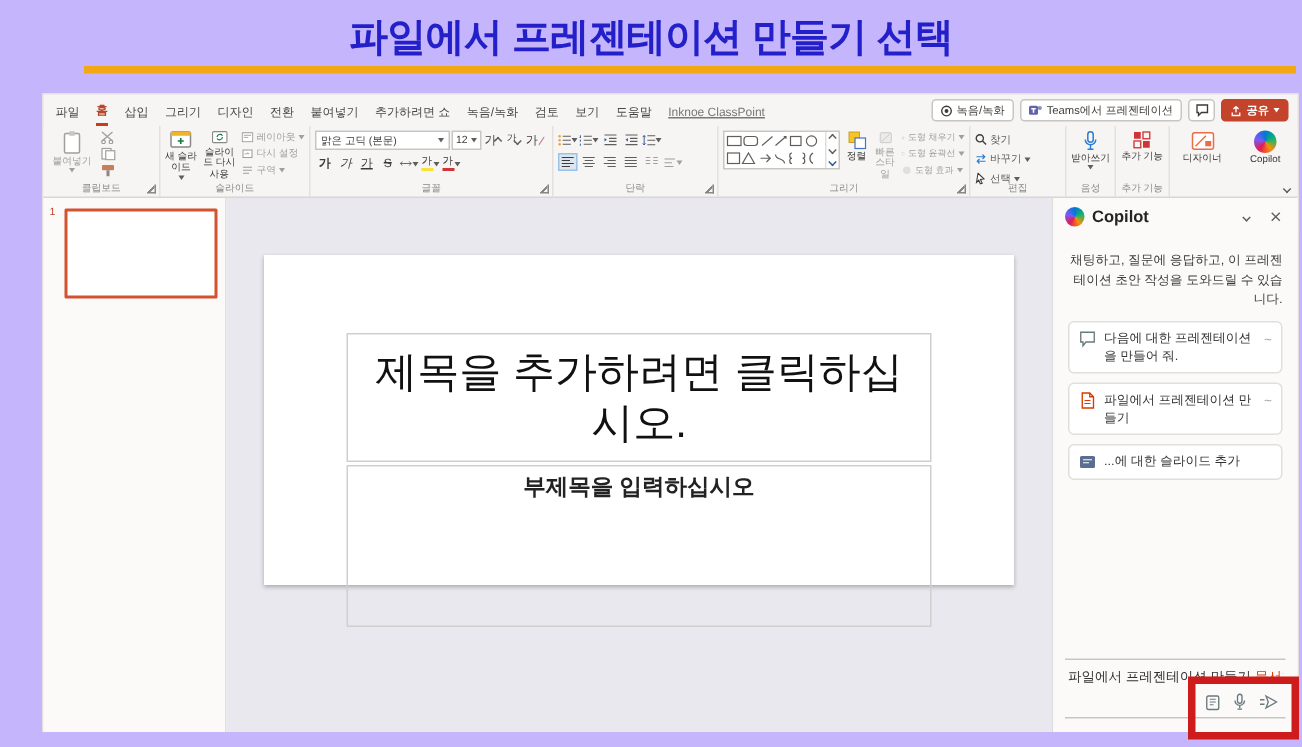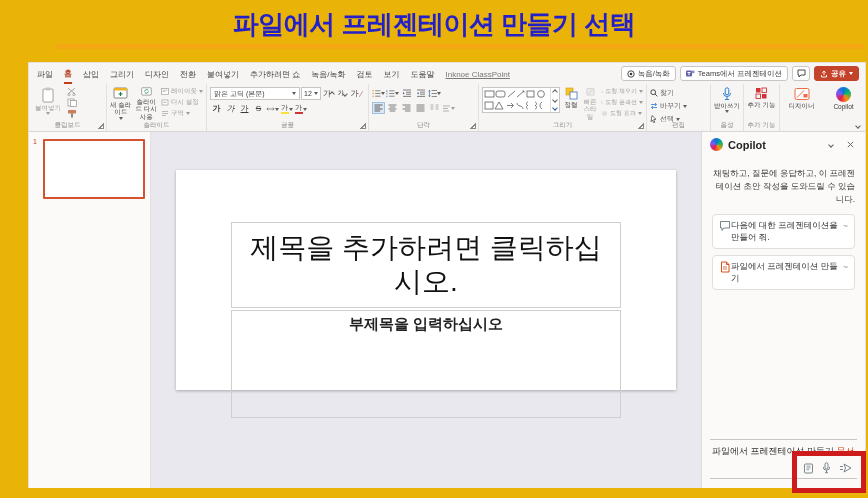--- a/index.html
+++ b/index.html
@@ -1,17 +1,17 @@
 <!DOCTYPE html>
 <html><head>
 <meta charset="utf-8">
 <style>
   * { margin:0; padding:0; box-sizing:border-box; }
   html,body { width:868px; height:498px; background:#fff; font-family:"Liberation Sans",sans-serif; overflow:hidden; }
-  .page { position:relative; width:868px; height:498px; background:#eab308; }
+  .page { position:relative; width:868px; height:498px; background:#c4b5fd; }
 
   
   .headline { position:absolute; top:7px; left:0; width:100%; text-align:center;
     font-size:26px; font-weight:bold; color:#2420C9; letter-spacing:-0.5px; }
   .headline-rule { position:absolute; left:56px; top:44px; width:808px; height:5px; background:#F3A712; }
 
   
   .app { position:absolute; left:28px; top:62px; width:838px; height:426px;
     background:#F6F5F4; border:1px solid #E3E1DF; font-size:8px; color:#444; }
 
@@ -79,21 +79,21 @@
 
   
   .copilot { width:164px; background:#FBFAF9; border-left:1px solid #DEDCDA; display:flex; flex-direction:column; }
   .cp-head { height:25px; display:flex; align-items:center; gap:5px; padding:0 8px; background:#FBFAF9; }
   .cp-logo { width:13px; height:13px; border-radius:50%;
     background:conic-gradient(#0078D4,#12B76A,#F79009,#E31B54,#7A5AF8,#0078D4); }
   .cp-title { font-size:11px; font-weight:bold; color:#252423; flex:1; }
   .cp-hicon { display:flex; align-items:center; justify-content:center; width:14px; height:14px; }
   .cp-body { flex:1; padding:10px 10px 0; font-size:8.5px; color:#3B3A39; line-height:1.5; }
   .cp-body p { margin-bottom:9px;text-align:right; }
-  .card { display:flex; align-items:flex-start; border:1px solid #E1DFDD; border-radius:4px;
+  .card { display:flex; align-items:flex-start; gap:5px; border:1px solid #E1DFDD; border-radius:4px;
     background:#fff; padding:5px 6px; margin-bottom:6px; font-size:8.5px; line-height:1.35; color:#323130; }
   .card .ctext { flex:1; }
   .card .more { color:#A19F9D; font-size:9px; }
   .cp-input { margin:0 8px 9px; border-top:1px solid #C8C6C4; border-bottom:1px solid #C8C6C4; padding:5px 2px 4px; }
   .cp-input-text { font-size:9px; color:#323130; white-space:nowrap; overflow:hidden; }
   .cp-file { color:#D83B01; }
   .cp-input-icons { display:flex; justify-content:flex-end; align-items:center; gap:8px; margin-top:4px; padding-right:2px; }
 
   
   .annotation { position:absolute; left:792px; top:451px; width:74px; height:42px;
@@ -552,20 +552,27 @@
           <div class="card">
             <svg width="12" height="12" viewBox="0 0 12 12">
                 <path d="M2.5 1h5l2.5 2.5V11h-7.5z" fill="none" stroke="#D83B01" stroke-width="0.9"></path>
                 <path d="M7.5 1v2.5H10" fill="none" stroke="#D83B01" stroke-width="0.9"></path>
                 <path d="M4 6h4M4 8h4" stroke="#D83B01" stroke-width="0.7"></path>
               </svg>
             <span class="ctext">파일에서 프레젠테이션 만들기</span>
             <span class="more">~</span>
           </div>
 
+          <div class="card">
+            <svg width="12" height="12" viewBox="0 0 12 12">
+                <rect x="1" y="2" width="10" height="8" rx="1" fill="#5B6E8F"></rect>
+                <path d="M3 4.5h6M3 6.5h4" stroke="#fff" stroke-width="0.8"></path>
+              </svg>
+            <span class="ctext">...에 대한 슬라이드 추가</span>
+          </div>
         </div>
 
         <div class="cp-input">
           <div class="cp-input-text">
             <span>파일에서 프레젠테이션 만들기 </span><span class="cp-file">문서2.docx</span>
           </div>
           <div class="cp-input-icons">
             <svg width="11" height="11" viewBox="0 0 11 11">
                 <rect x="1.5" y="1" width="8" height="9" rx="1" fill="none" stroke="#69797E" stroke-width="0.9"></rect>
                 <path d="M3.5 3.2h4M3.5 5h4M3.5 6.8h2.5" stroke="#69797E" stroke-width="0.7"></path>

